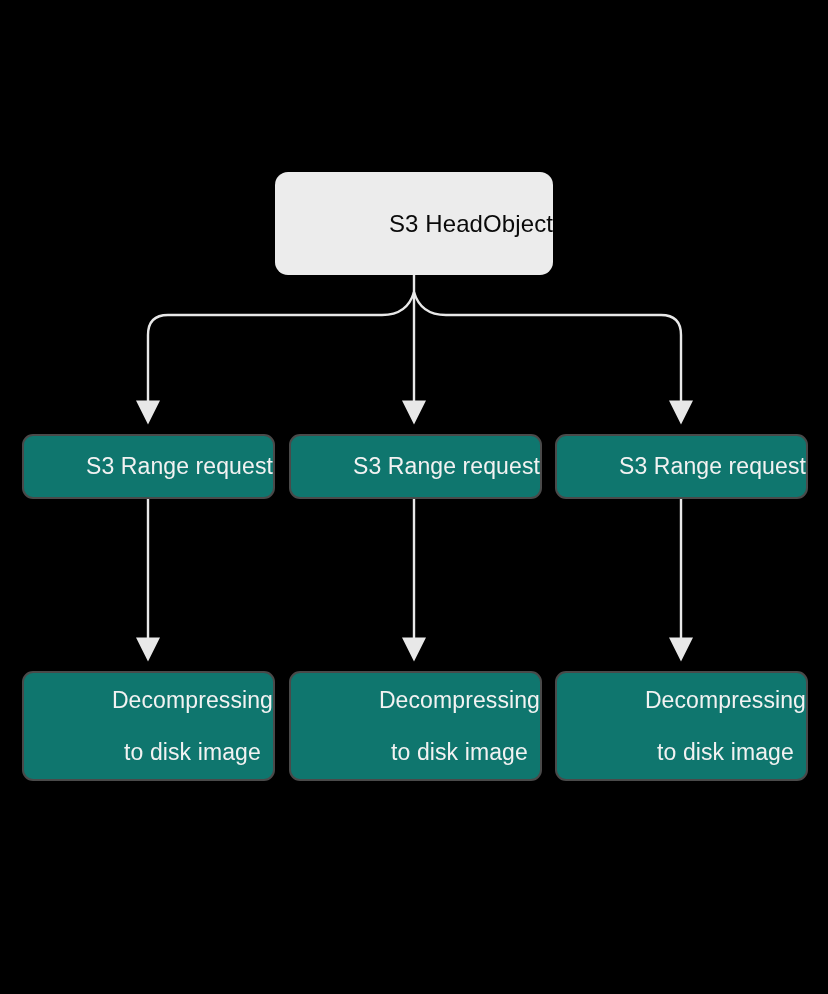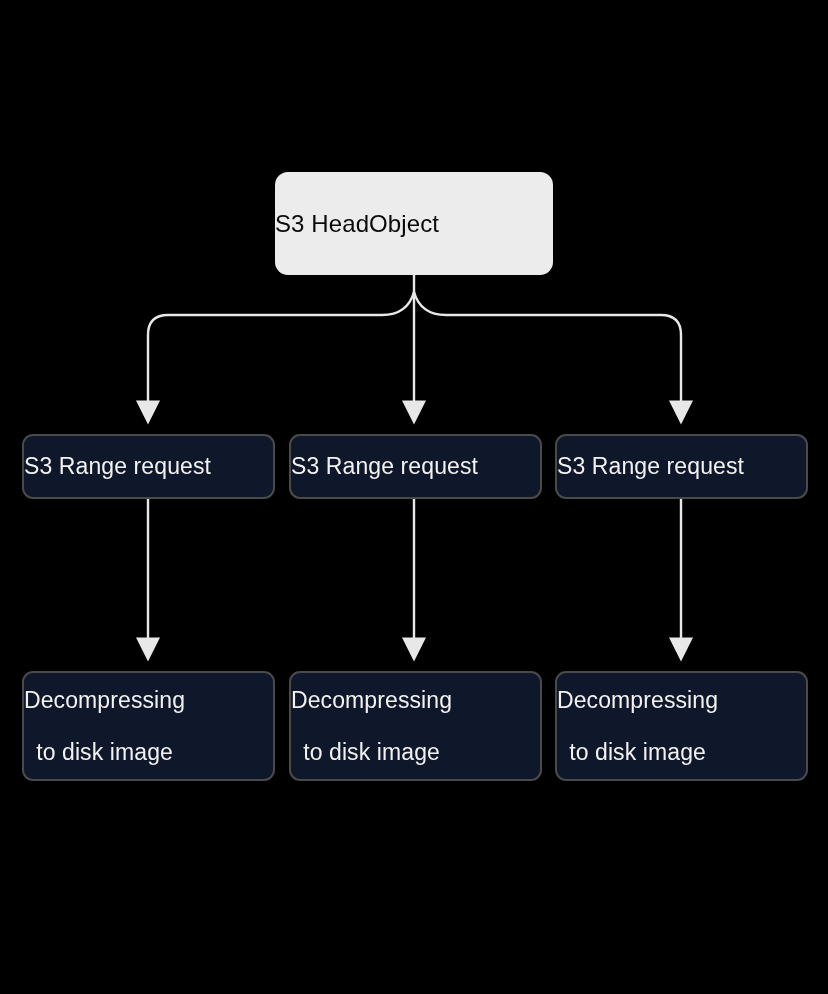--- a/index.html
+++ b/index.html
@@ -30,33 +30,33 @@
     top: 0;
     width: 828px;
     height: 994px;
     pointer-events: none;
   }
   .node {
     position: absolute;
     box-sizing: border-box;
     display: flex;
     align-items: center;
-    justify-content: flex-start;
+    justify-content: flex-end;
     text-align: center;
   }
   .node-root {
     background: #ececec;
     color: #0a0a0a;
     border: none;
     border-radius: 13px;
     font-size: 24px;
     letter-spacing: 0.1px;
   }
   .node-dark {
-    background: #0f172a;
+    background: #0f766e;
     color: #f2f2f2;
     border: 2px solid #4a4a4a;
     border-radius: 11px;
     font-size: 23px;
     letter-spacing: 0.1px;
   }
   .node-dark.two-line {
     line-height: 52px;
   }
   .node-label {

